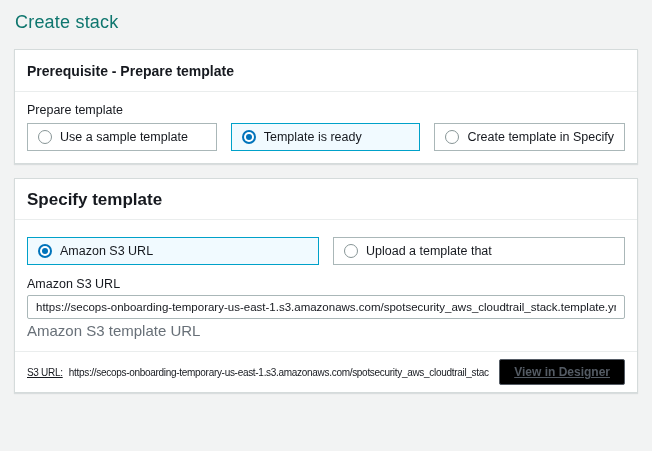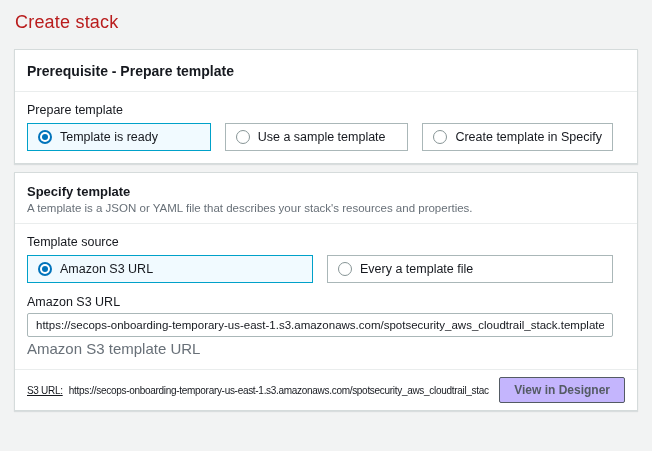--- a/index.html
+++ b/index.html
@@ -4,38 +4,38 @@
 <style>
   * { margin:0; padding:0; box-sizing:border-box; }
   html,body { width:652px; height:451px; overflow:hidden; }
   body {
     background:#f2f3f3;
     font-family:"Liberation Sans", sans-serif;
     color:#16191f;
   }
   .page { padding:10px 14px 0 14px; }
   h1.page-title {
-    font-size:18px; font-weight:500; color:#b91c1c;
+    font-size:18px; font-weight:500; color:#0f766e;
     margin:2px 0 16px 1px; letter-spacing:.2px;
   }
   .card {
     background:#fff;
     border:1px solid #d5dbdb;
     box-shadow:0 1px 1px rgba(0,28,36,.10);
-    margin-bottom:8px;
+    margin-bottom:14px;
   }
   .card-header {
     padding:13px 12px 12px 12px;
     border-bottom:1px solid #eaeded;
   }
   .card-header h2 { font-size:14px; font-weight:700; color:#16191f; }
   .card-header.lg { padding:11px 12px 9px 12px; }
-  .card-header.lg h2 { font-size:13px; }
+  .card-header.lg h2 { font-size:17px; }
   .card-subdesc { font-size:11.5px; color:#687078; margin-top:3px; }
-  .card-body { padding:11px 24px 12px 12px; }
+  .card-body { padding:11px 12px 12px 12px; }
   .field-label { font-size:12.5px; color:#16191f; }
   .field-desc { font-size:11px; color:#687078; margin-top:2px; }
   .tile-row { display:flex; gap:14px; margin-top:6px; }
   .tile {
     flex:1; display:flex; align-items:center; gap:8px;
     border:1px solid #aab7b8; background:#fff;
     height:28px; padding:0 10px; cursor:pointer;
   }
   .tile.selected { border:1px solid #00a1c9; background:#f1faff; }
   .tile-label { font-size:12.5px; color:#16191f; white-space:nowrap; }
@@ -64,68 +64,66 @@
     flex:1; min-width:0; overflow:hidden; white-space:nowrap;
     font-size:10px; letter-spacing:-0.3px; color:#16191f;
   }
   .s3-line .s3-label { margin-right:6px;text-decoration:underline; }
   .btn {
     font-family:"Liberation Sans", sans-serif; font-weight:700;
     font-size:12px; border-radius:2px; cursor:pointer;
     padding:5px 14px; line-height:1.2; white-space:nowrap;
   }
   .btn-secondary {
-    background:#c4b5fd; border:1px solid #545b64; color:#545b64;
-    margin-left:10px; flex:none;
+    background:#000000; border:1px solid #545b64; color:#545b64;
+    margin-left:10px; flex:none;text-decoration:underline;
   }
 </style>
 </head>
 <body>
 
 <div class="page">
   <h1 class="page-title">Create stack</h1>
 
   <section class="card">
     <div class="card-header">
       <h2>Prerequisite - Prepare template</h2>
     </div>
     <div class="card-body">
       <div class="field-label">Prepare template</div>
       <div class="tile-row">
+        <label class="tile">
+          <span class="radio unchecked"></span>
+          <span class="tile-label">Use a sample template</span>
+        </label>
         <label class="tile selected">
           <span class="radio checked"></span>
           <span class="tile-label">Template is ready</span>
-        </label>
-        <label class="tile">
-          <span class="radio unchecked"></span>
-          <span class="tile-label">Use a sample template</span>
         </label>
         <label class="tile">
           <span class="radio unchecked"></span>
           <span class="tile-label">Create template in Specify</span>
         </label>
       </div>
     </div>
   </section>
 
   <section class="card">
     <div class="card-header lg">
       <h2>Specify template</h2>
-      <div class="card-subdesc">A template is a JSON or YAML file that describes your stack's resources and properties.</div>
     </div>
     <div class="card-body">
-      <div class="field-label">Template source</div>
       <div class="tile-row">
         <label class="tile selected">
           <span class="radio checked"></span>
           <span class="tile-label">Amazon S3 URL</span>
         </label>
         <label class="tile">
           <span class="radio unchecked"></span>
-          <span class="tile-label">Every a template file</span>
+          <span class="tile-label">Upload a template that</span>
         </label>
       </div>
 
       <div class="field-label mt">Amazon S3 URL</div>
       <input class="text-input" type="text" value="https://secops-onboarding-temporary-us-east-1.s3.amazonaws.com/spotsecurity_aws_cloudtrail_stack.template.yml" style="">
       <div class="helper">Amazon S3 template URL</div>
     </div>
     <div class="card-footer">
       <div class="s3-line">
         <span class="s3-label">S3 URL:</span><span>https://secops-onboarding-temporary-us-east-1.s3.amazonaws.com/spotsecurity_aws_cloudtrail_stack.template.yml</span>

